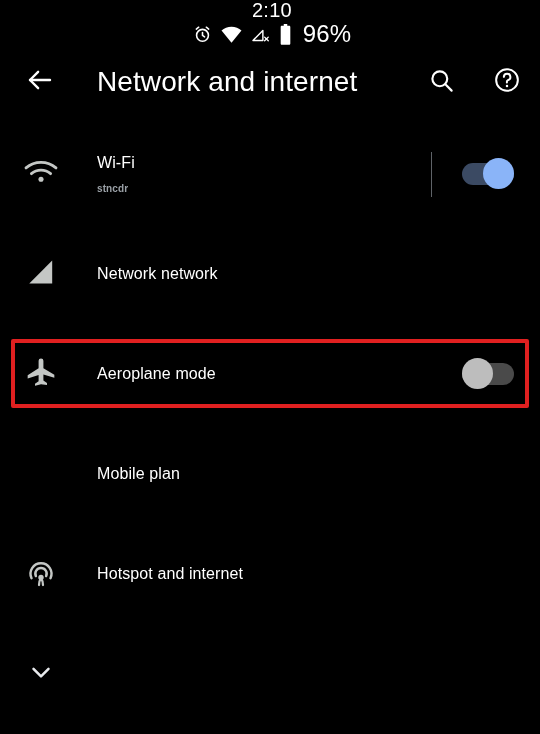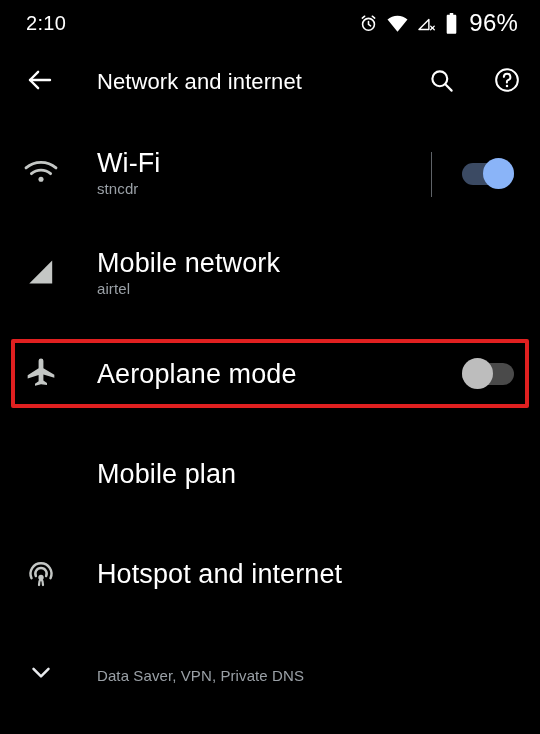--- a/index.html
+++ b/index.html
@@ -26,20 +26,21 @@
   .status-bar {
     position: absolute;
     top: 0; left: 0;
     width: 540px;
     height: 46px;
     display: flex;
     align-items: center;
     justify-content: space-between;
     padding: 0 22px 0 26px;
     box-sizing: border-box;
+    flex-direction: column;
   }
   .status-time {
     font-size: 20px;
     font-weight: 500;
     letter-spacing: 0.3px;
     color: #ffffff;
     line-height: 1;
   }
   .status-icons {
     display: flex;
@@ -68,21 +69,21 @@
   .tb-back {
     position: absolute;
     left: 22px;
     width: 36px; height: 36px;
     display: flex; align-items: center; justify-content: center;
     cursor: pointer;
   }
   .tb-title {
     position: absolute;
     left: 97px;
-    font-size: 22px;
+    font-size: 28px;
     font-weight: 400;
     color: #ffffff;
     letter-spacing: 0.1px;
     white-space: nowrap;
   }
   .tb-search {
     position: absolute;
     left: 423px;
     width: 36px; height: 36px;
     display: flex; align-items: center; justify-content: center;
@@ -122,30 +123,30 @@
   .row-text {
     position: absolute;
     left: 97px;
     top: 0;
     height: 100px;
     display: flex;
     flex-direction: column;
     justify-content: center;
   }
   .row-title {
-    font-size: 27px;
+    font-size: 16px;
     font-weight: 400;
     color: #ffffff;
     line-height: 26px;
     letter-spacing: 0.1px;
     white-space: nowrap;
   }
   .row-sub {
-    font-size: 15px;
-    font-weight: 400;
+    font-size: 10px;
+    font-weight: 700;
     color: #9aa0a6;
     line-height: 21px;
     margin-top: 2px;
     letter-spacing: 0.1px;
     white-space: nowrap;
   }
 
   
   .switch-divider {
     position: absolute;
@@ -296,22 +297,21 @@
 
     <div class="row">
       <div class="row-icon">
         <span>
           <svg width="32" height="32" viewBox="0 0 24 24" fill="#c4c7c5">
             <path d="M3.2 20.6L20.4 3.4V20.6H3.2z"></path>
           </svg>
         </span>
       </div>
       <div class="row-text">
-        <div class="row-title">Mobile network</div>
-        <div class="row-sub">airtel</div>
+        <div class="row-title">Network network</div>
       </div>
     </div>
 
     <div class="row">
       <div class="row-icon">
         <span>
           <svg width="32" height="32" viewBox="0 0 24 24" fill="#c4c7c5">
             <path d="M10.2 9.1V3.6a1.8 1.8 0 1 1 3.6 0v5.5l8.2 4.9v2.3l-8.2-2.5v4.6l2.7 1.9v1.5L12 21.1l-4.5 1.2v-1.5l2.7-1.9v-4.6L2 16.8v-2.3l8.2-5.4z"></path>
           </svg>
         </span>
@@ -351,21 +351,20 @@
 
     <div class="row">
       <div class="row-icon">
         <span>
           <svg width="30" height="30" viewBox="0 0 24 24" fill="none" stroke="#e8eaed" stroke-width="2" stroke-linecap="round" stroke-linejoin="round">
             <path d="M6 9.5l6 6 6-6"></path>
           </svg>
         </span>
       </div>
       <div class="row-text">
-        <div class="row-sub">Data Saver, VPN, Private DNS</div>
       </div>
     </div>
 
   </div>
 
   <div class="highlight-box"></div>
 
 </div>
 
 </body></html>

